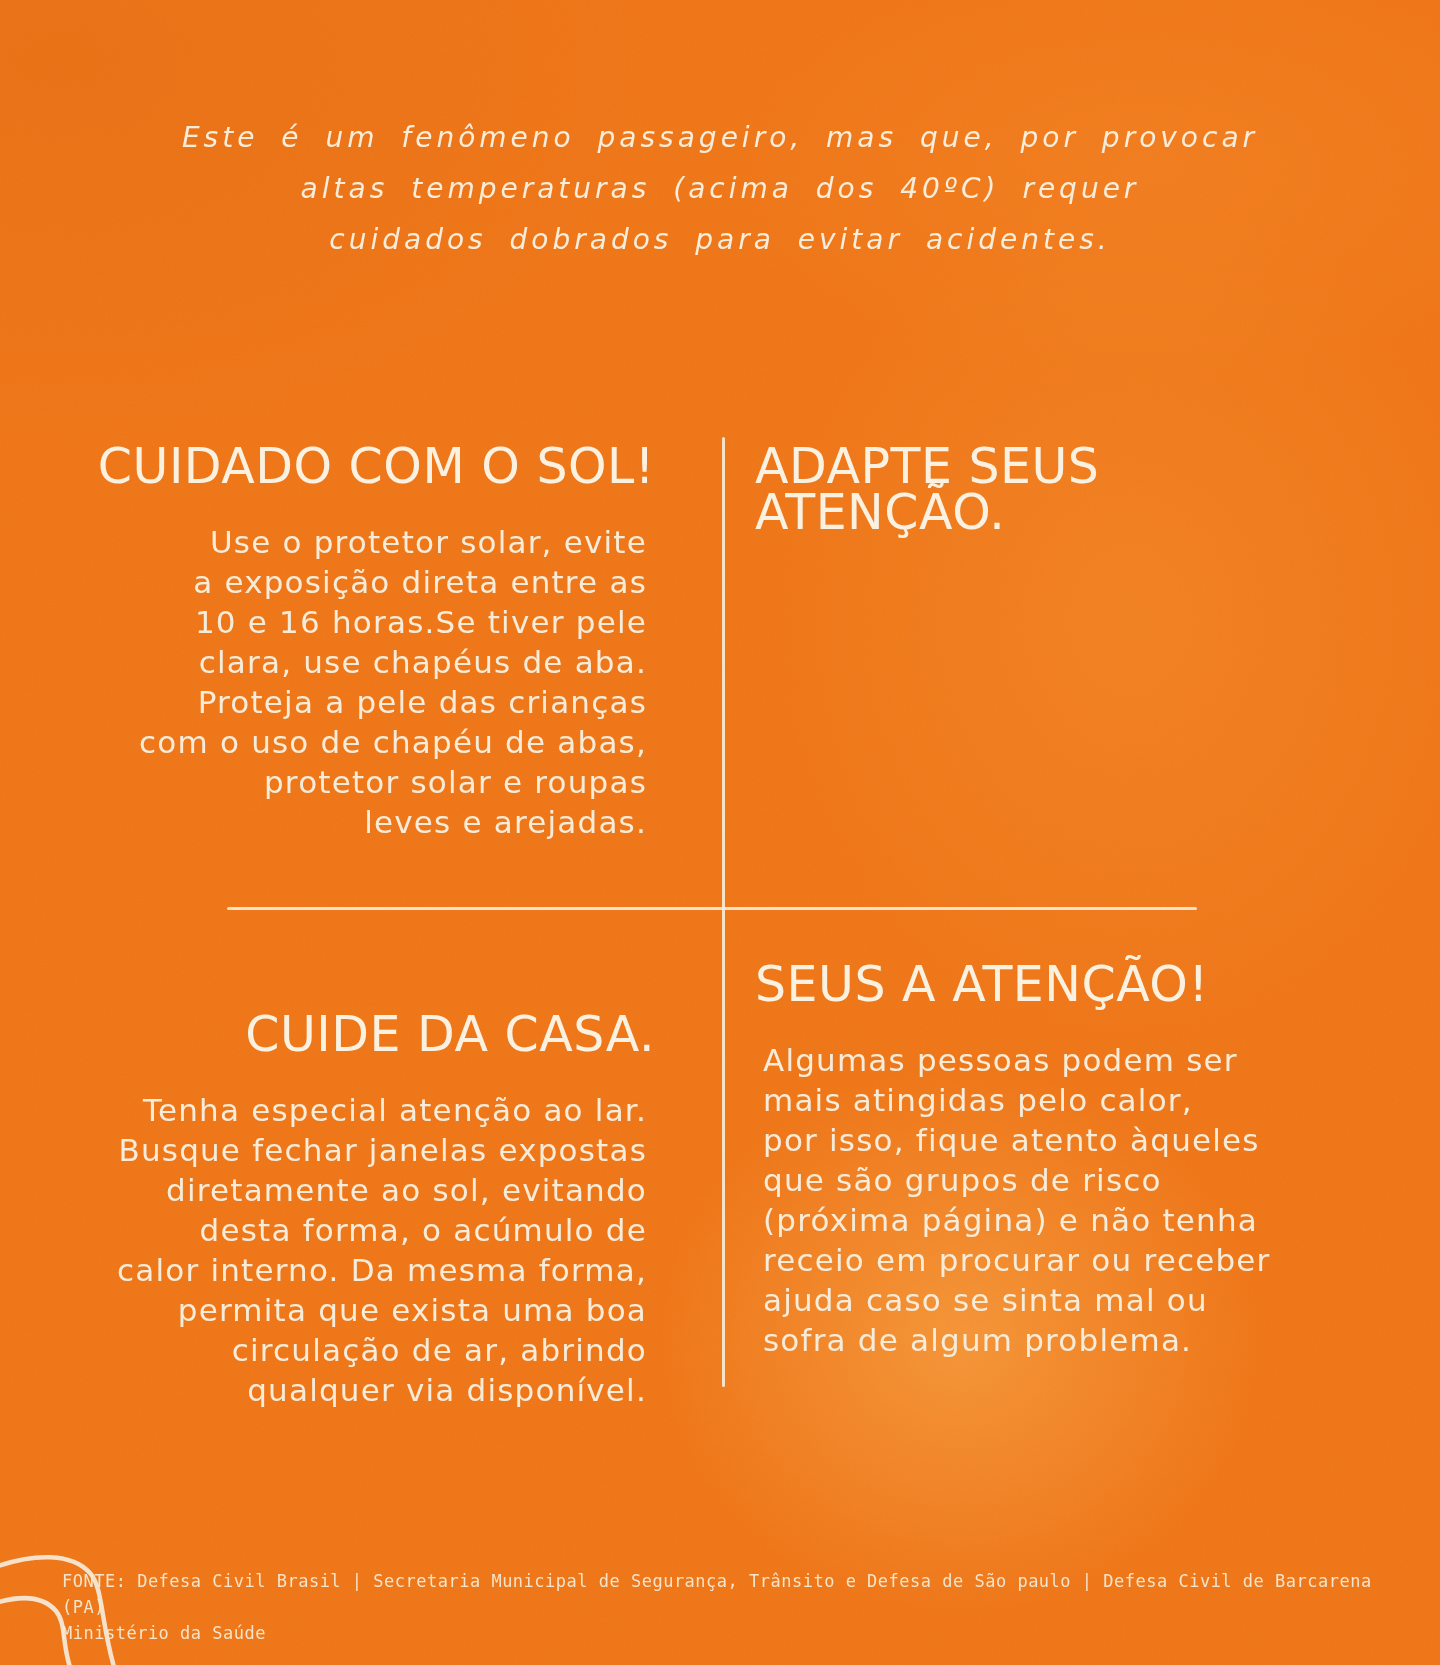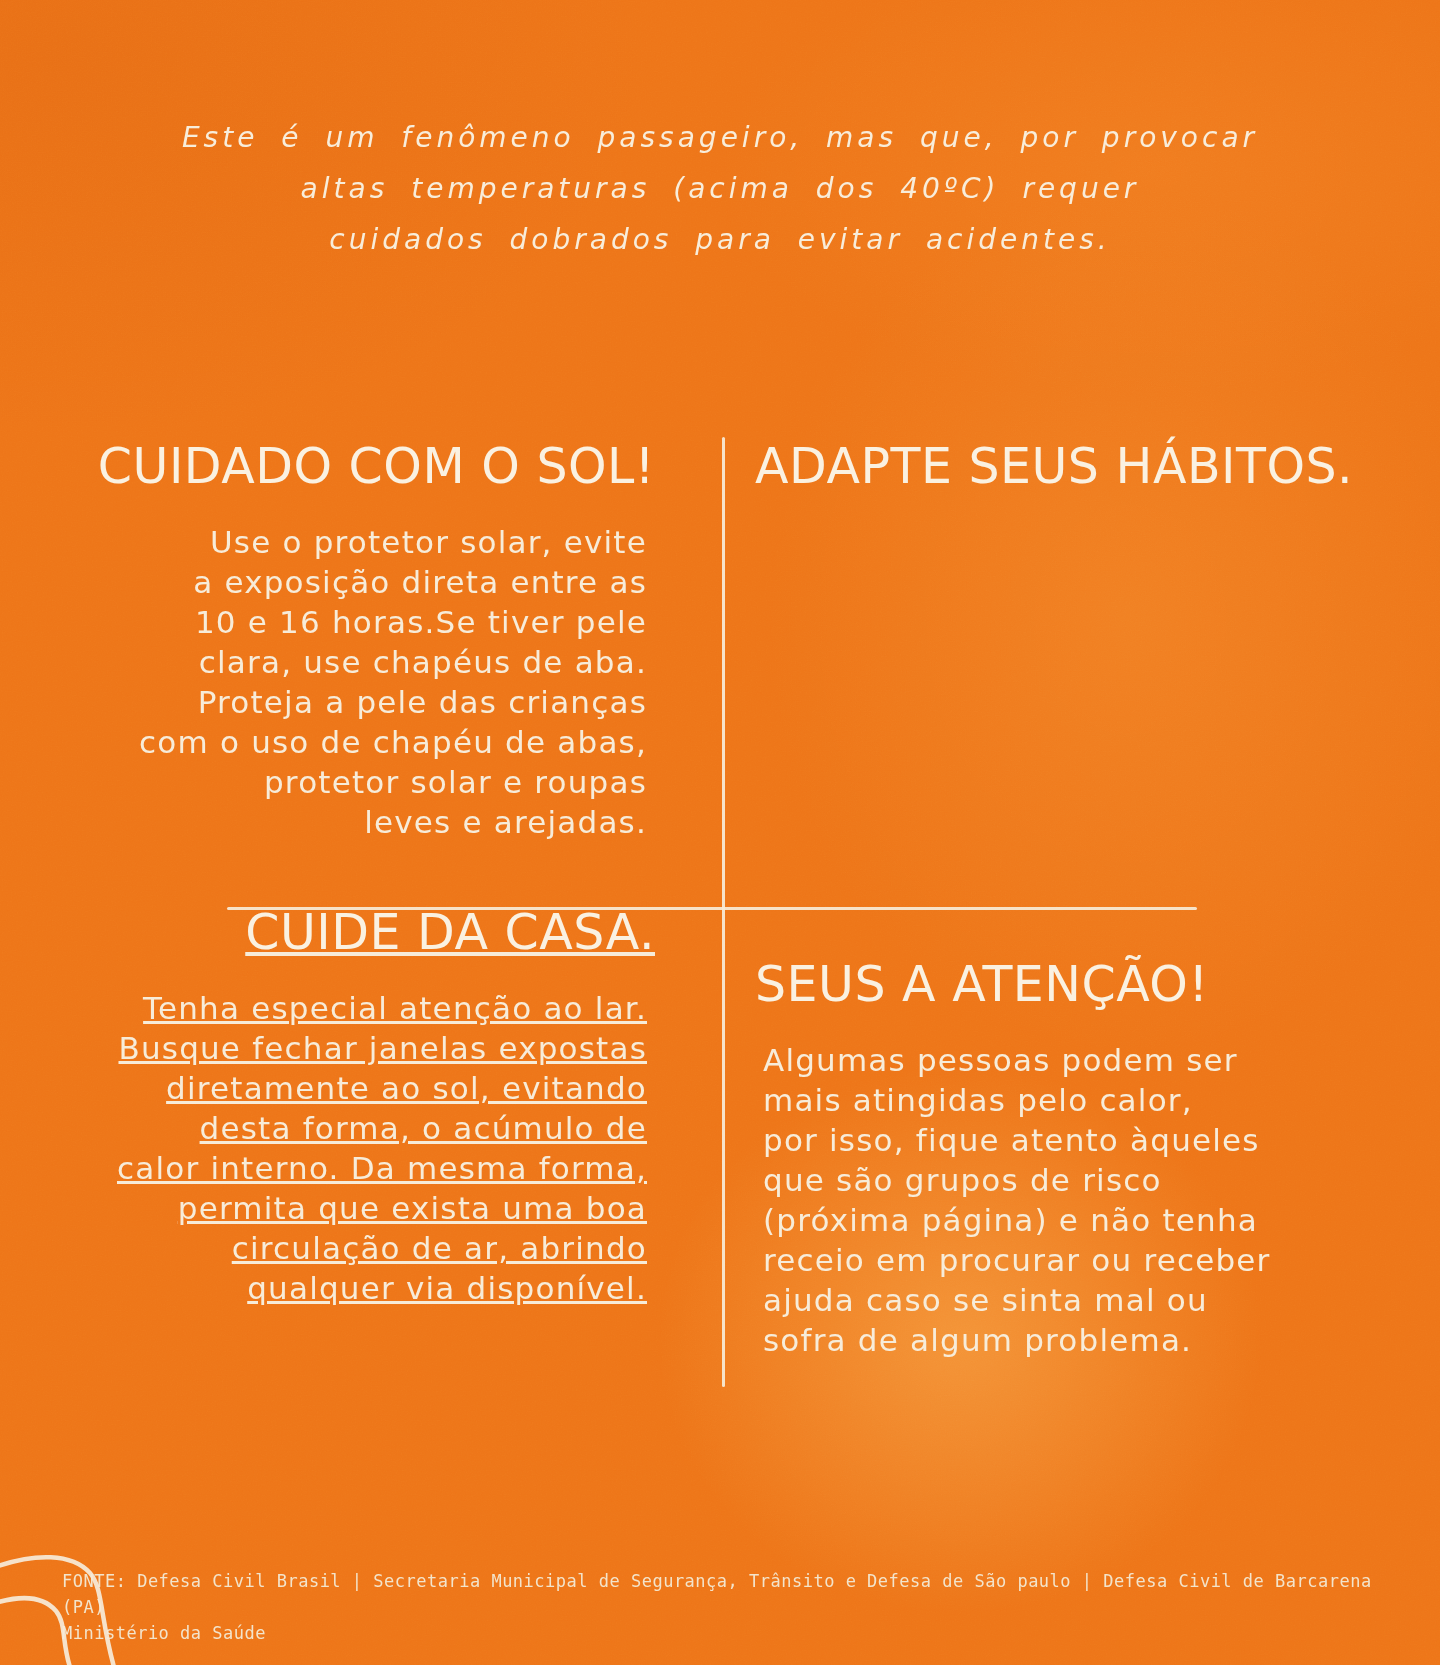--- a/index.html
+++ b/index.html
@@ -34,21 +34,21 @@
     white-space: pre-line;
   }
 
   .divider { position: absolute; background: rgba(247,236,215,0.92); border-radius: 2px; }
   .divider-v { left: 722px; top: 437px; width: 3px; height: 950px; }
   .divider-h { left: 227px; top: 907px; width: 970px; height: 3px; }
 
   .quad { position: absolute; color: #f7ecd9; }
   .q-tl { left: 55px;  top: 444px; width: 600px; text-align: right; }
   .q-tr { left: 755px; top: 444px; width: 600px; text-align: left; }
-  .q-bl { left: 55px;  top: 910px; width: 600px; text-align: right; text-decoration: underline; }
+  .q-bl { left: 55px;  top: 1012px; width: 600px; text-align: right; }
   .q-br { left: 755px; top: 962px; width: 600px; text-align: left; }
 
   .q-title {
     font-size: 49px;
     line-height: 46px;
     letter-spacing: 0.5px;
     color: #faf1e1;
     margin: 0 0 32px 0;
     font-weight: 400;
   }
@@ -99,21 +99,21 @@
 a exposição direta entre as
 10 e 16 horas.Se tiver pele
 clara, use chapéus de aba.
 Proteja a pele das crianças
 com o uso de chapéu de abas,
 protetor solar e roupas
 leves e arejadas.</p>
   </div>
 
   <div class="quad q-tr">
-    <h2 class="q-title">ADAPTE SEUS HÁBITOS.</h2>
+    <h2 class="q-title">ADAPTE SEUS ATENÇÃO.</h2>
   </div>
 
   <div class="quad q-bl">
     <h2 class="q-title">CUIDE DA CASA.</h2>
     <p class="q-body">Tenha especial atenção ao lar.
 Busque fechar janelas expostas
 diretamente ao sol, evitando
 desta forma, o acúmulo de
 calor interno. Da mesma forma,
 permita que exista uma boa

